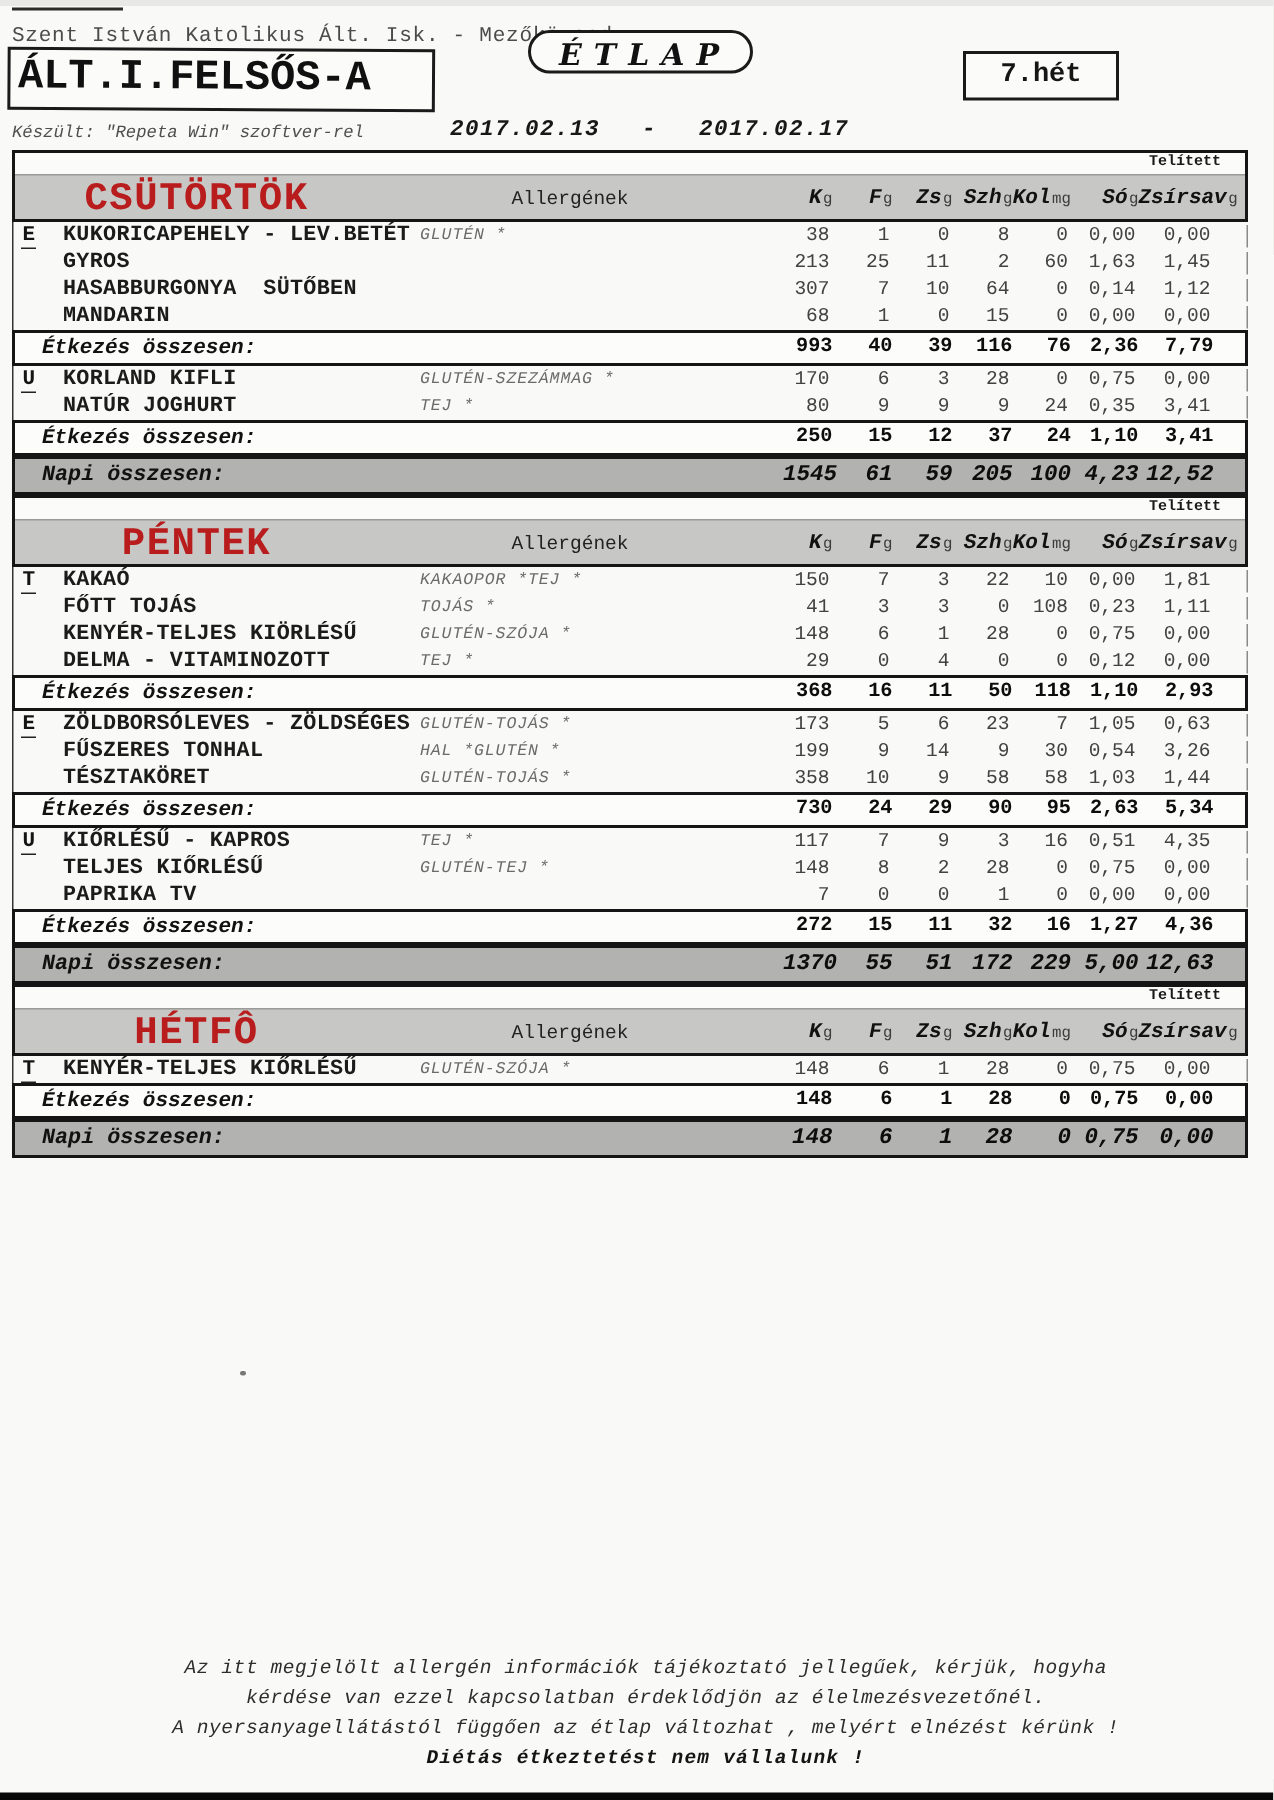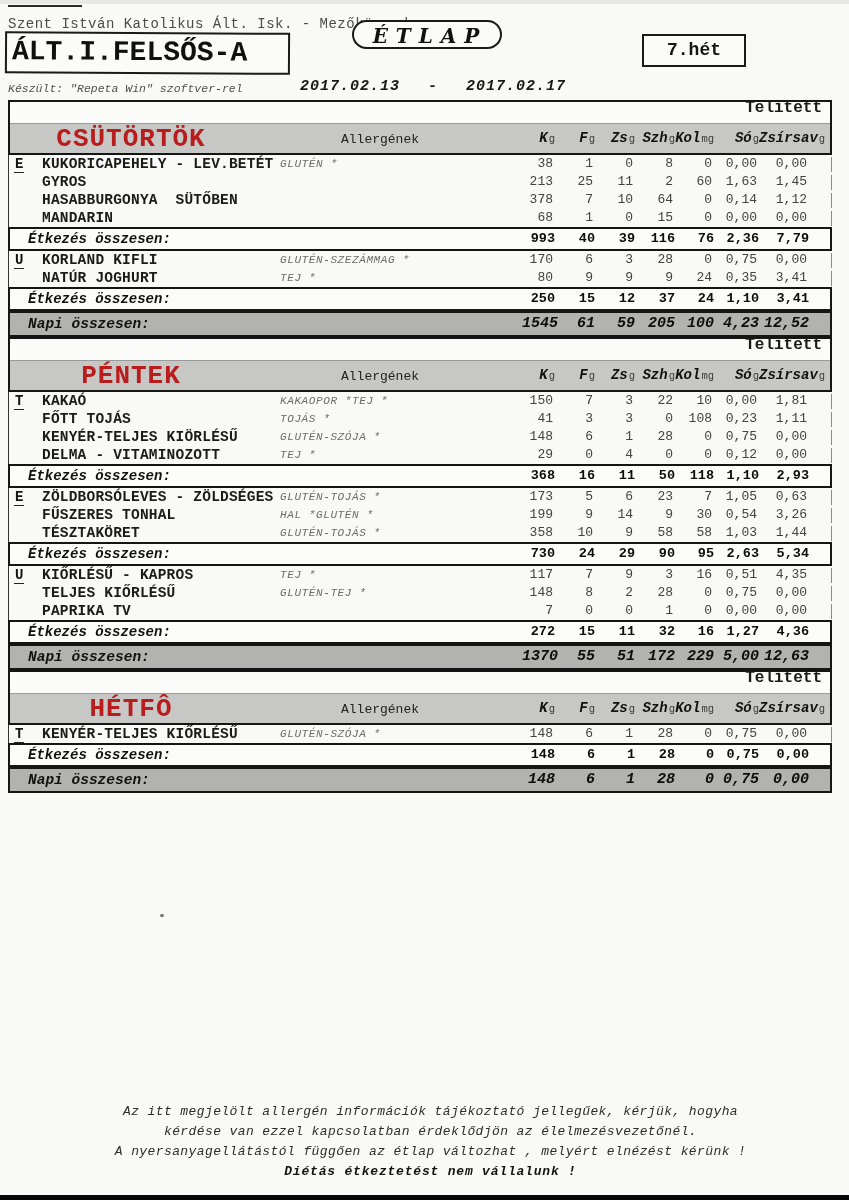--- a/index.html
+++ b/index.html
@@ -44,21 +44,21 @@
   .dates .date-sep{margin:0 28px;}
 
   
   .tables-wrap{position:relative;margin:0 0 0 8px;width:824px;}
   .row{
     display:grid;
     grid-template-columns:6px 28px 238px 240px 33px 40px 40px 40px 39px 45px 50px 25px;
     align-items:baseline;
   }
   .head-box{border:2px solid #151515;background:#fbfbfa;}
-  .head-strip{height:21px;text-align:right;padding-right:8px;font-size:16px;font-weight:bold;line-height:13px;color:#1a1a1a;}
+  .head-strip{height:14px;text-align:right;padding-right:16px;font-size:10px;font-weight:bold;line-height:13px;color:#1a1a1a;}
   .head-main{background:#c7c7c5;height:29px;align-items:center;border-top:1px solid #9a9a98;}
   .day-name{grid-column:1/4;text-align:center;padding-right:30px;font-size:26px;font-weight:bold;letter-spacing:1px;color:#b91c1c;line-height:29px;}
   .allerg-head{grid-column:4/5;text-align:center;padding-right:44px;font-size:13px;color:#222;}
   .colhead{text-align:right;white-space:nowrap;line-height:29px;}
   .colhead .cl{font-weight:bold;font-style:italic;font-size:14px;color:#111;}
   .colhead .cu{font-size:10.5px;color:#3c3c3c;margin-left:1px;}
 
   .food-row{height:18px;line-height:18px;align-items:center;}
   .food-row .gline{border-left:1.5px solid #333;height:18px;}
   .food-row .tickcell{border-right:1.5px solid #8a8a88;height:15px;}
@@ -145,21 +145,21 @@
           <div class="num">60</div>
           <div class="num">1,63</div>
           <div class="num">1,45</div>
           <div class="tickcell"></div>
         </div>
         <div class="row food-row">
           <div class="gline"></div>
           <div class="marker-cell"></div>
           <div class="food-name">HASABBURGONYA  SÜTŐBEN</div>
           <div class="allerg"></div>
-          <div class="num">378</div>
+          <div class="num">307</div>
           <div class="num">7</div>
           <div class="num">10</div>
           <div class="num">64</div>
           <div class="num">0</div>
           <div class="num">0,14</div>
           <div class="num">1,12</div>
           <div class="tickcell"></div>
         </div>
         <div class="row food-row">
           <div class="gline"></div>

